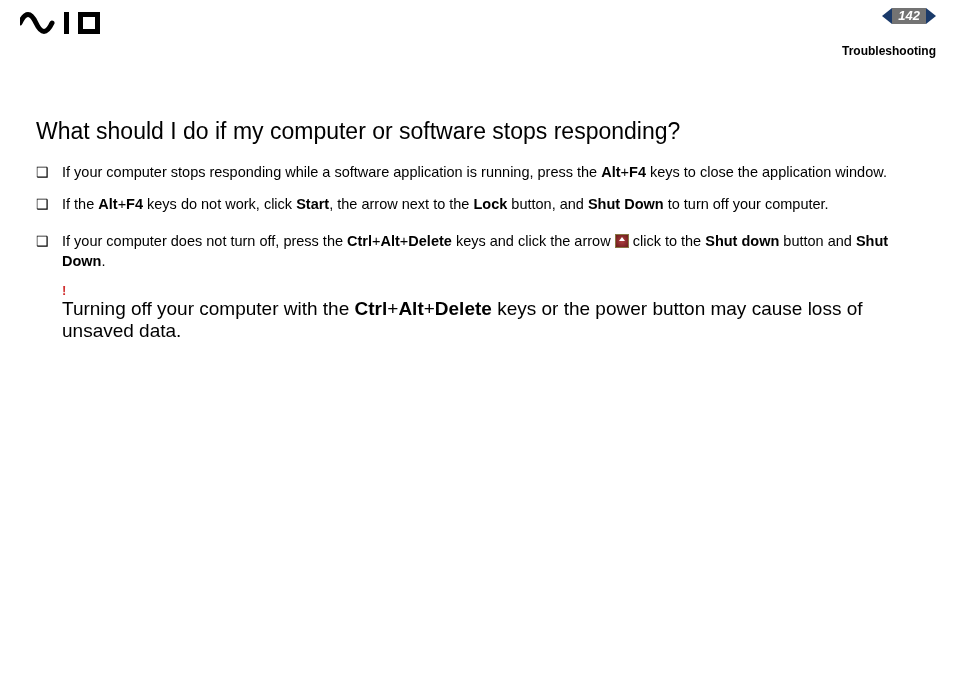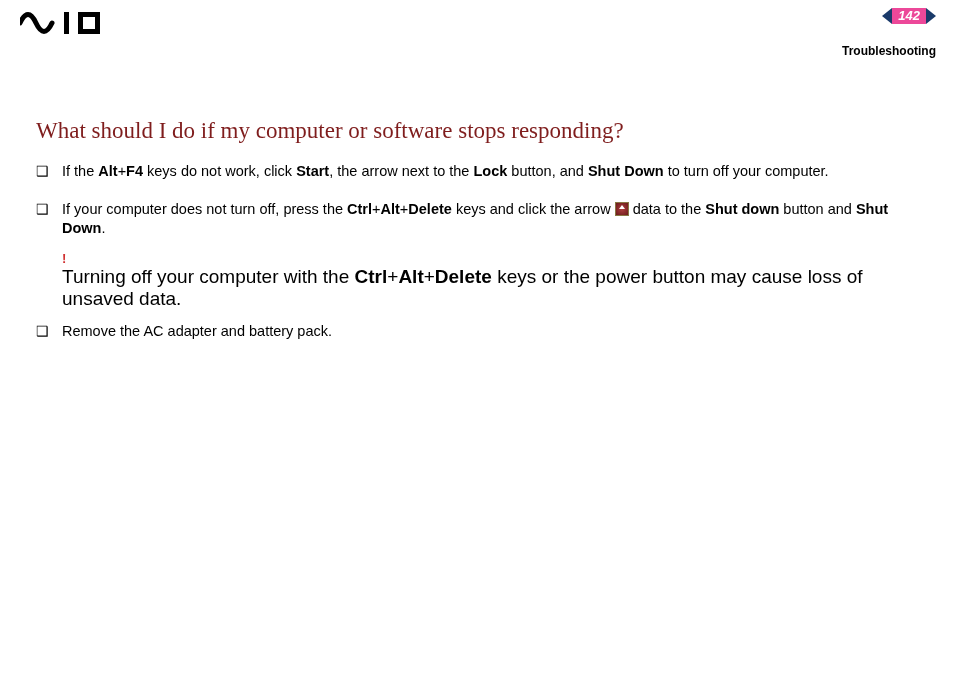--- a/index.html
+++ b/index.html
@@ -29,21 +29,21 @@
     display: flex;
     align-items: center;
   }
   .page-badge .tri-left {
     width: 0; height: 0;
     border-top: 8px solid transparent;
     border-bottom: 8px solid transparent;
     border-right: 10px solid #1a3a6a;
   }
   .page-badge .num {
-    background: #ec4899;
+    background: #737373;
     color: #fff;
     font-style: italic;
     font-weight: bold;
     font-size: 13px;
     padding: 0 6px;
     line-height: 16px;
     height: 16px;
   }
   .page-badge .tri-right {
     width: 0; height: 0;
@@ -56,25 +56,24 @@
     right: 18px;
     top: 44px;
     font-size: 12px;
     font-weight: bold;
     color: #000;
   }
   .content {
     padding: 70px 36px 0 36px;
   }
   h1.title {
-    color: #7f1d1d;
+    color: #000000;
     font-weight: normal;
     font-size: 23px;
     margin: 0 0 18px 0;
-    font-family: Liberation Serif, serif;
   }
   ul.bullets {
     list-style: none;
     margin: 0;
     padding: 0;
   }
   ul.bullets > li {
     position: relative;
     padding-left: 26px;
     margin-bottom: 12px;
@@ -152,33 +151,35 @@
     <div class="tri-right"></div>
   </div>
   <div class="section-label">Troubleshooting</div>
 </div>
 
 <div class="content">
   <h1 class="title">What should I do if my computer or software stops responding?</h1>
 
   <ul class="bullets">
 
+    <li>
+      <span>If your computer stops responding while a software application is running, press the </span><span class="b">Alt</span><span>+</span><span class="b">F4</span><span> keys to close the application window.</span>
+    </li>
 
     <li>
       <span>If the </span><span class="b">Alt</span><span>+</span><span class="b">F4</span><span> keys do not work, click </span><span class="b">Start</span><span>, the arrow next to the </span><span class="b">Lock</span><span> button, and </span><span class="b">Shut Down</span><span> to turn off your computer.</span>
     </li>
 
     <li style="margin-top:18px;">
-      <span>If your computer does not turn off, press the </span><span class="b">Ctrl</span><span>+</span><span class="b">Alt</span><span>+</span><span class="b">Delete</span><span> keys and click the arrow </span><span class="icon-inline"></span><span> data to the </span><span class="b">Shut down</span><span> button and </span><span class="b">Shut Down</span><span>.</span>
+      <span>If your computer does not turn off, press the </span><span class="b">Ctrl</span><span>+</span><span class="b">Alt</span><span>+</span><span class="b">Delete</span><span> keys and click the arrow </span><span class="icon-inline"></span><span> click to the </span><span class="b">Shut down</span><span> button and </span><span class="b">Shut Down</span><span>.</span>
     </li>
   </ul>
 
   <div class="warning">
     <span class="bang">!</span>
     <span class="wtext">
       <span>Turning off your computer with the </span><span class="b">Ctrl</span><span>+</span><span class="b">Alt</span><span>+</span><span class="b">Delete</span><span> keys or the power button may cause loss of unsaved data.</span>
     </span>
   </div>
 
   <ul class="bullets">
-    <li><span>Remove the AC adapter and battery pack.</span></li>
   </ul>
 </div>
 
 </body></html>

